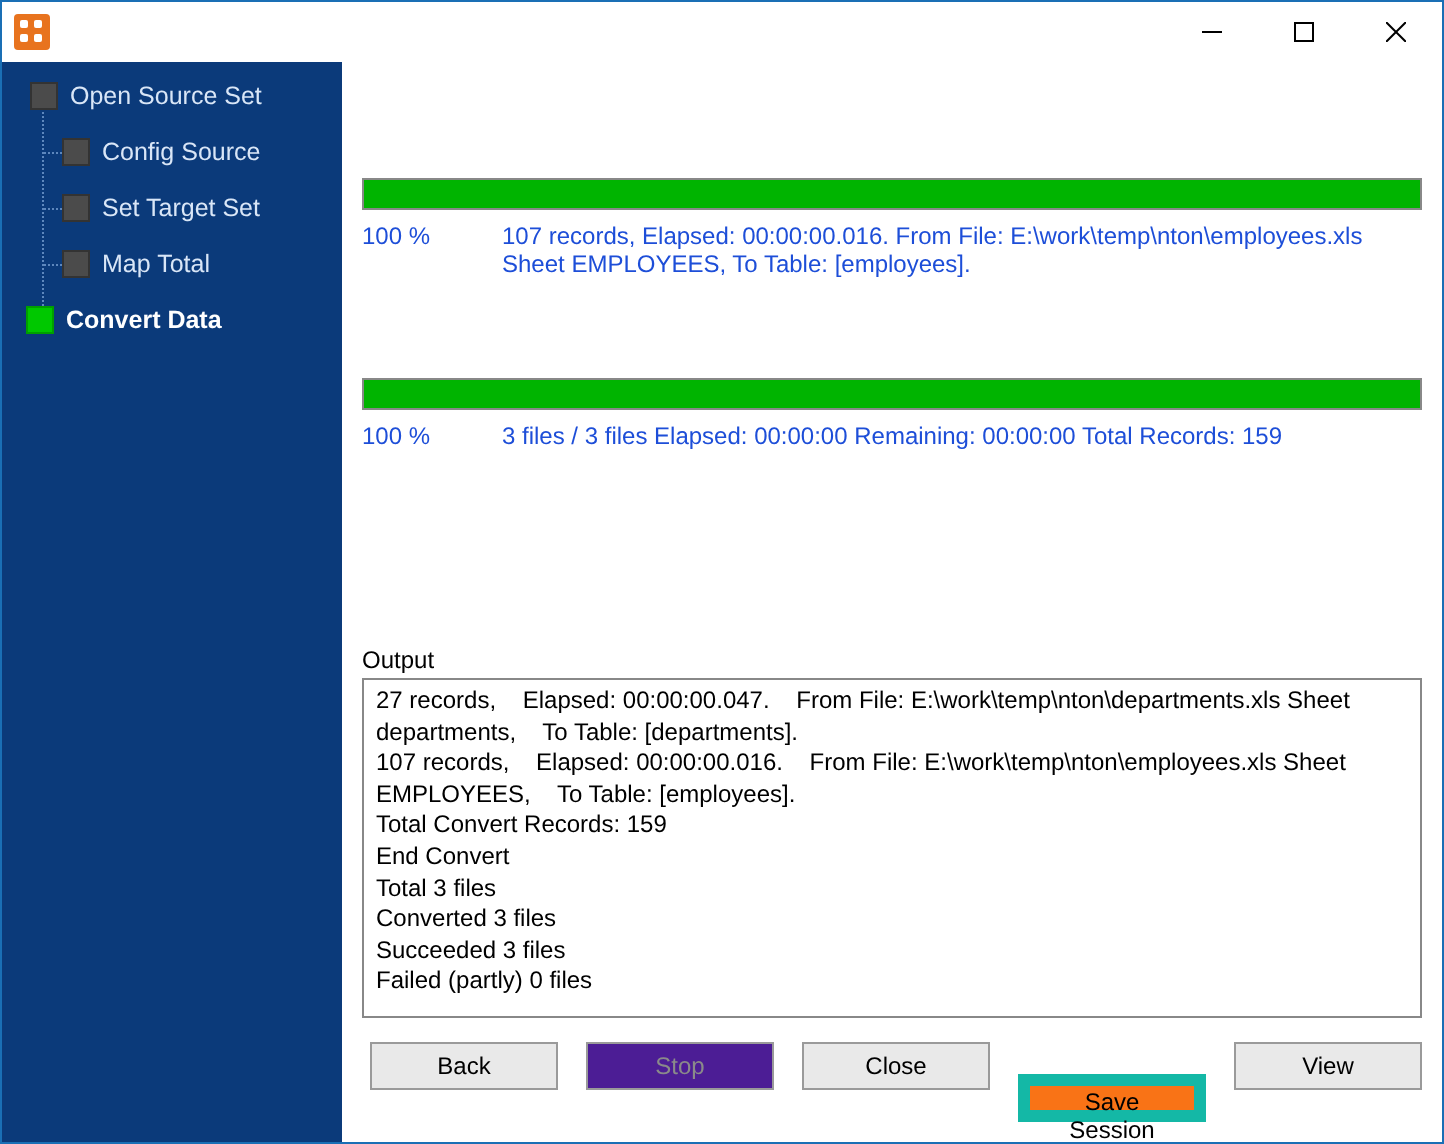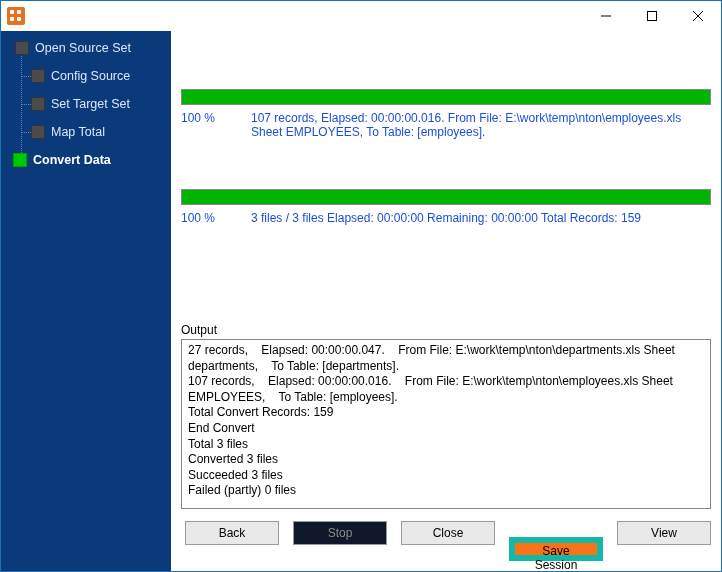--- a/index.html
+++ b/index.html
@@ -31,21 +31,21 @@
   .pbar .fill { height: 100%; background: #00b400; }
   .pinfo { display: flex; gap: 10px; margin-top: 6px; font-size: 12px; color: #1d4ed8; }
   .pinfo .pct { width: 60px; flex: none; }
   .pinfo .txt { flex: 1; }
   .spacer { flex: 1; }
   .output-wrap { flex: 0 0 auto; margin-top: 20px; }
   .output-label { font-size: 12px; margin-bottom: 2px; }
   .output-box { border: 1px solid #888; height: 170px; padding: 3px 6px; overflow-y: scroll; font-size: 12px; line-height: 1.3; white-space: pre-wrap; background: #fff; }
   .buttons { display: flex; justify-content: flex-end; gap: 14px; margin-top: 12px; flex: 0 0 auto; }
   .btn { width: 94px; height: 24px; border: 1px solid #9a9a9a; background: #e9e9e9; font-size: 12px; font-family: inherit; cursor: pointer; }
-  .btn:disabled { color: #8a8a8a; background: #0f172a; cursor: default; }
+  .btn:disabled { color: #8a8a8a; background: #4c1d95; cursor: default; }
   .btn.primary { border: 6px solid #14b8a6; background: #f97316; margin-top: 16px; }
   
   .output-box::-webkit-scrollbar { width: 16px; }
   .output-box::-webkit-scrollbar-track { background: #f0f0f0; }
   .output-box::-webkit-scrollbar-thumb { background: #c7c7c7; border: 1px solid #a8a8a8; }
 </style>
 </head>
 <body>
 
 <div class="window">

